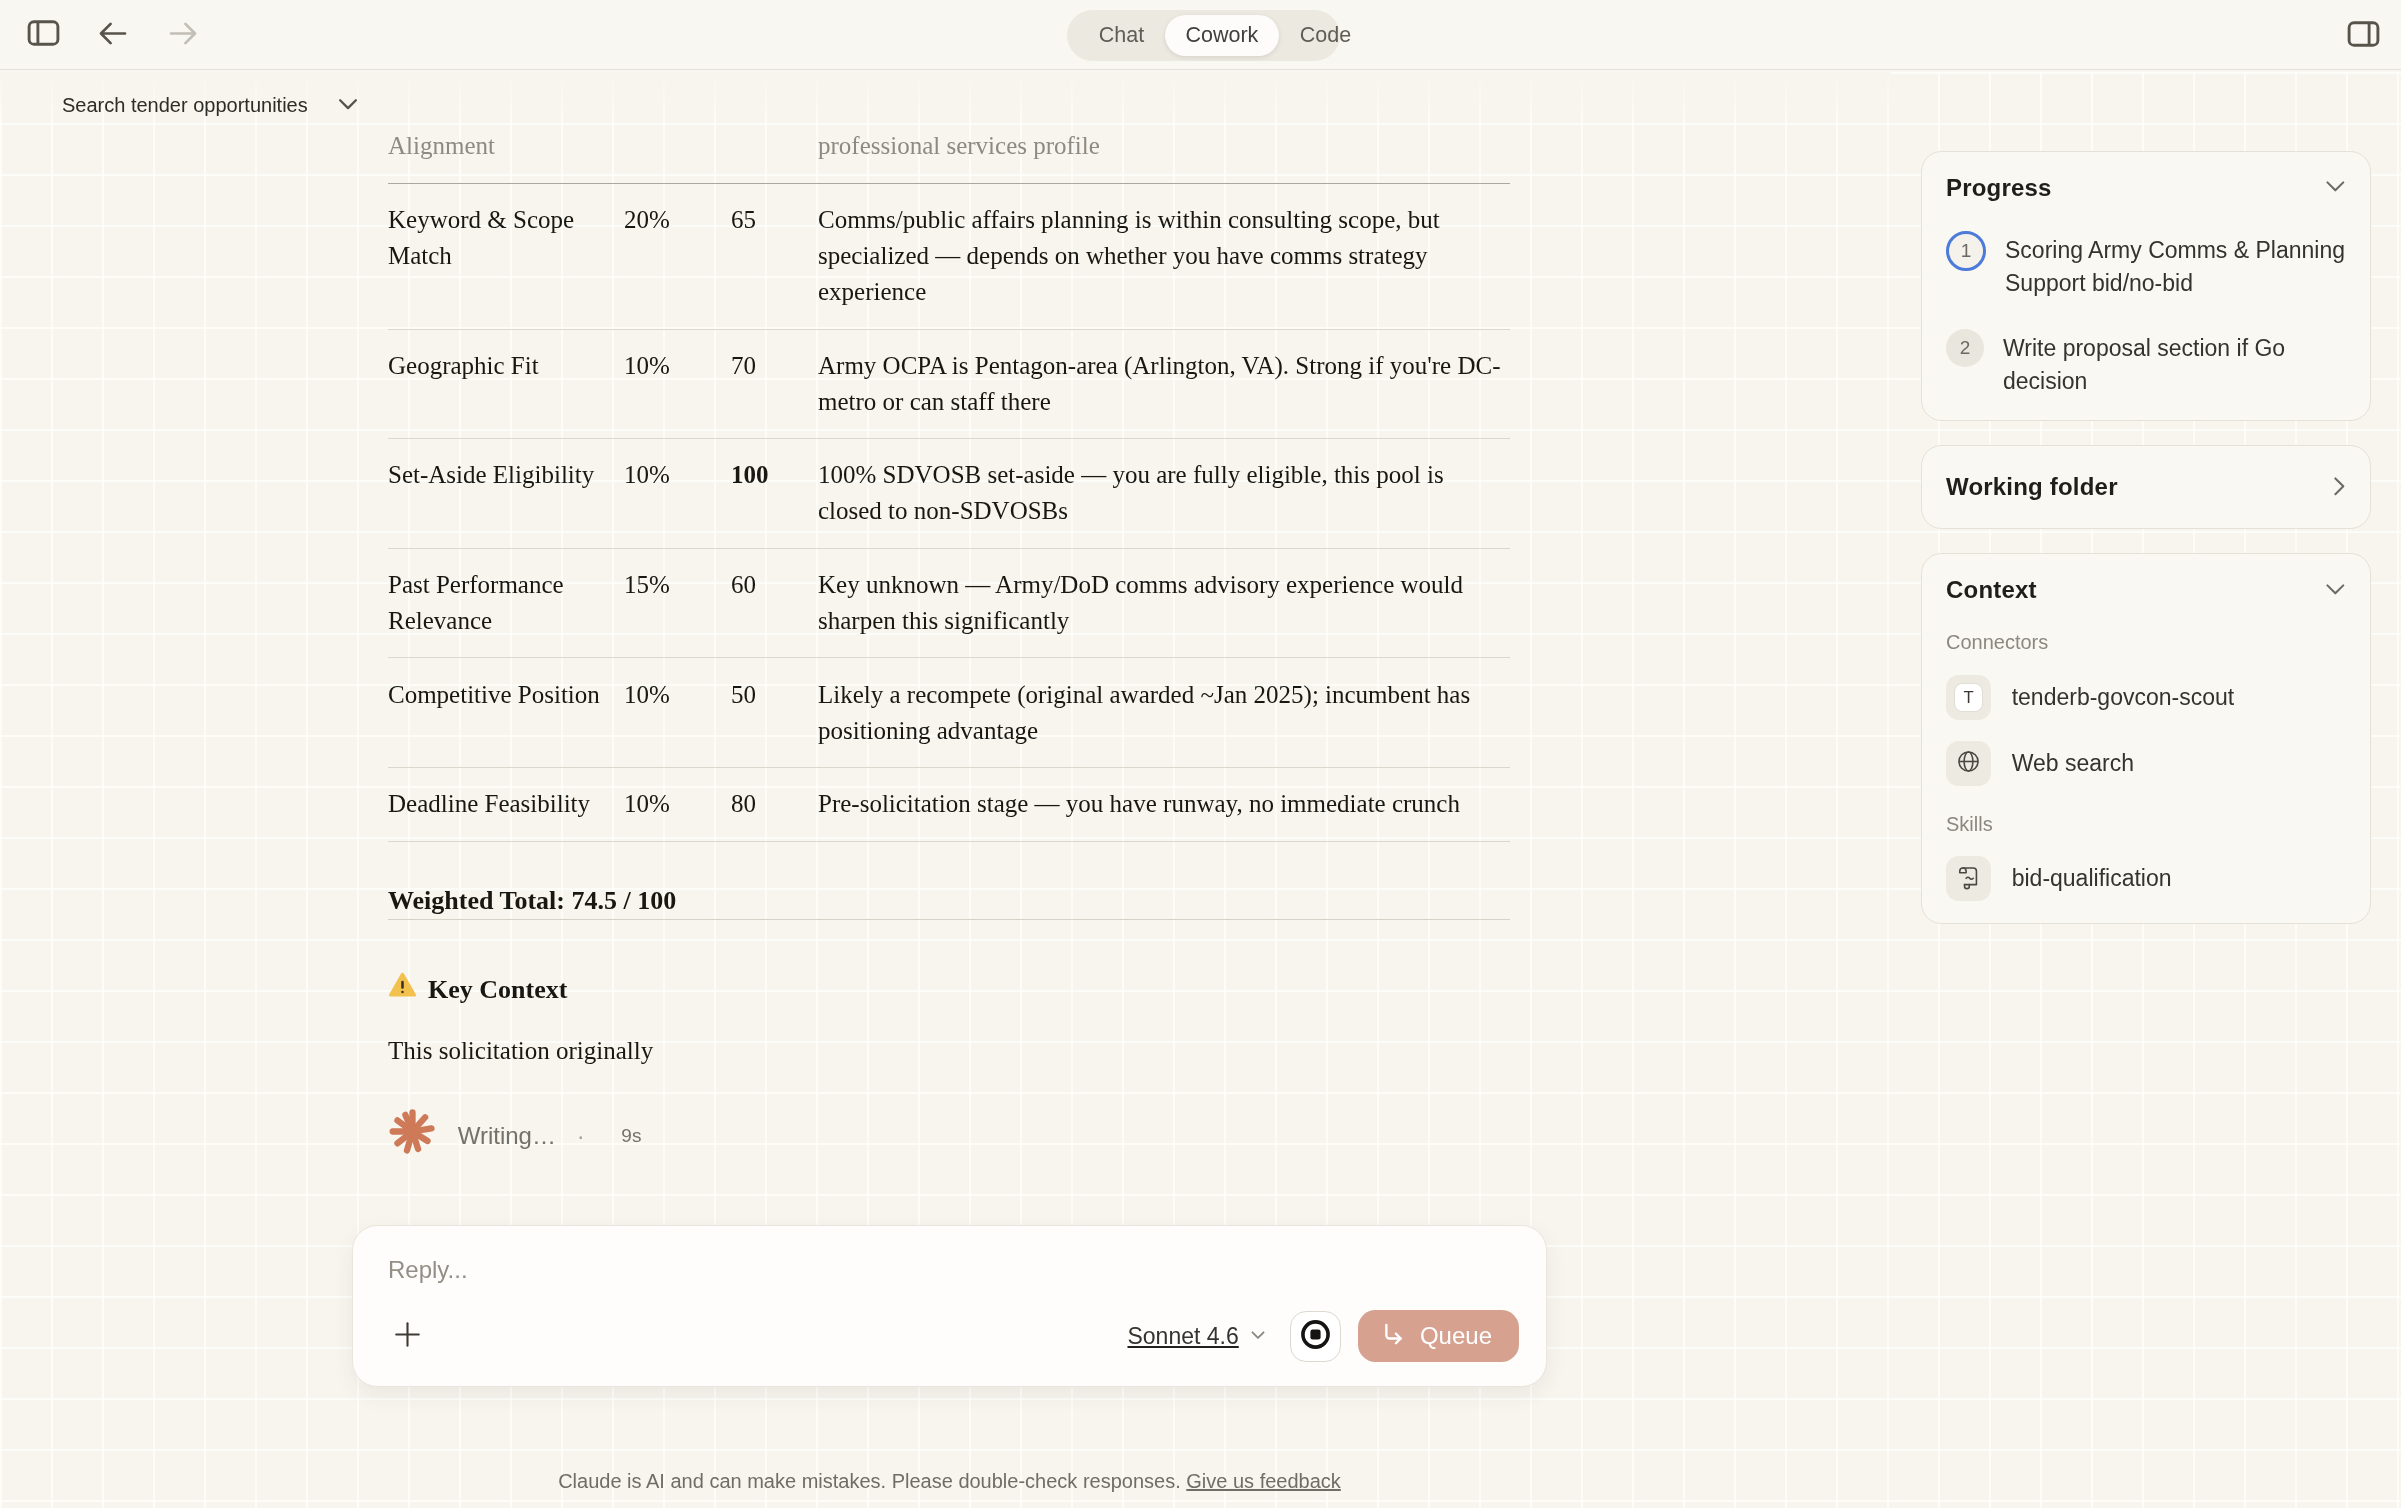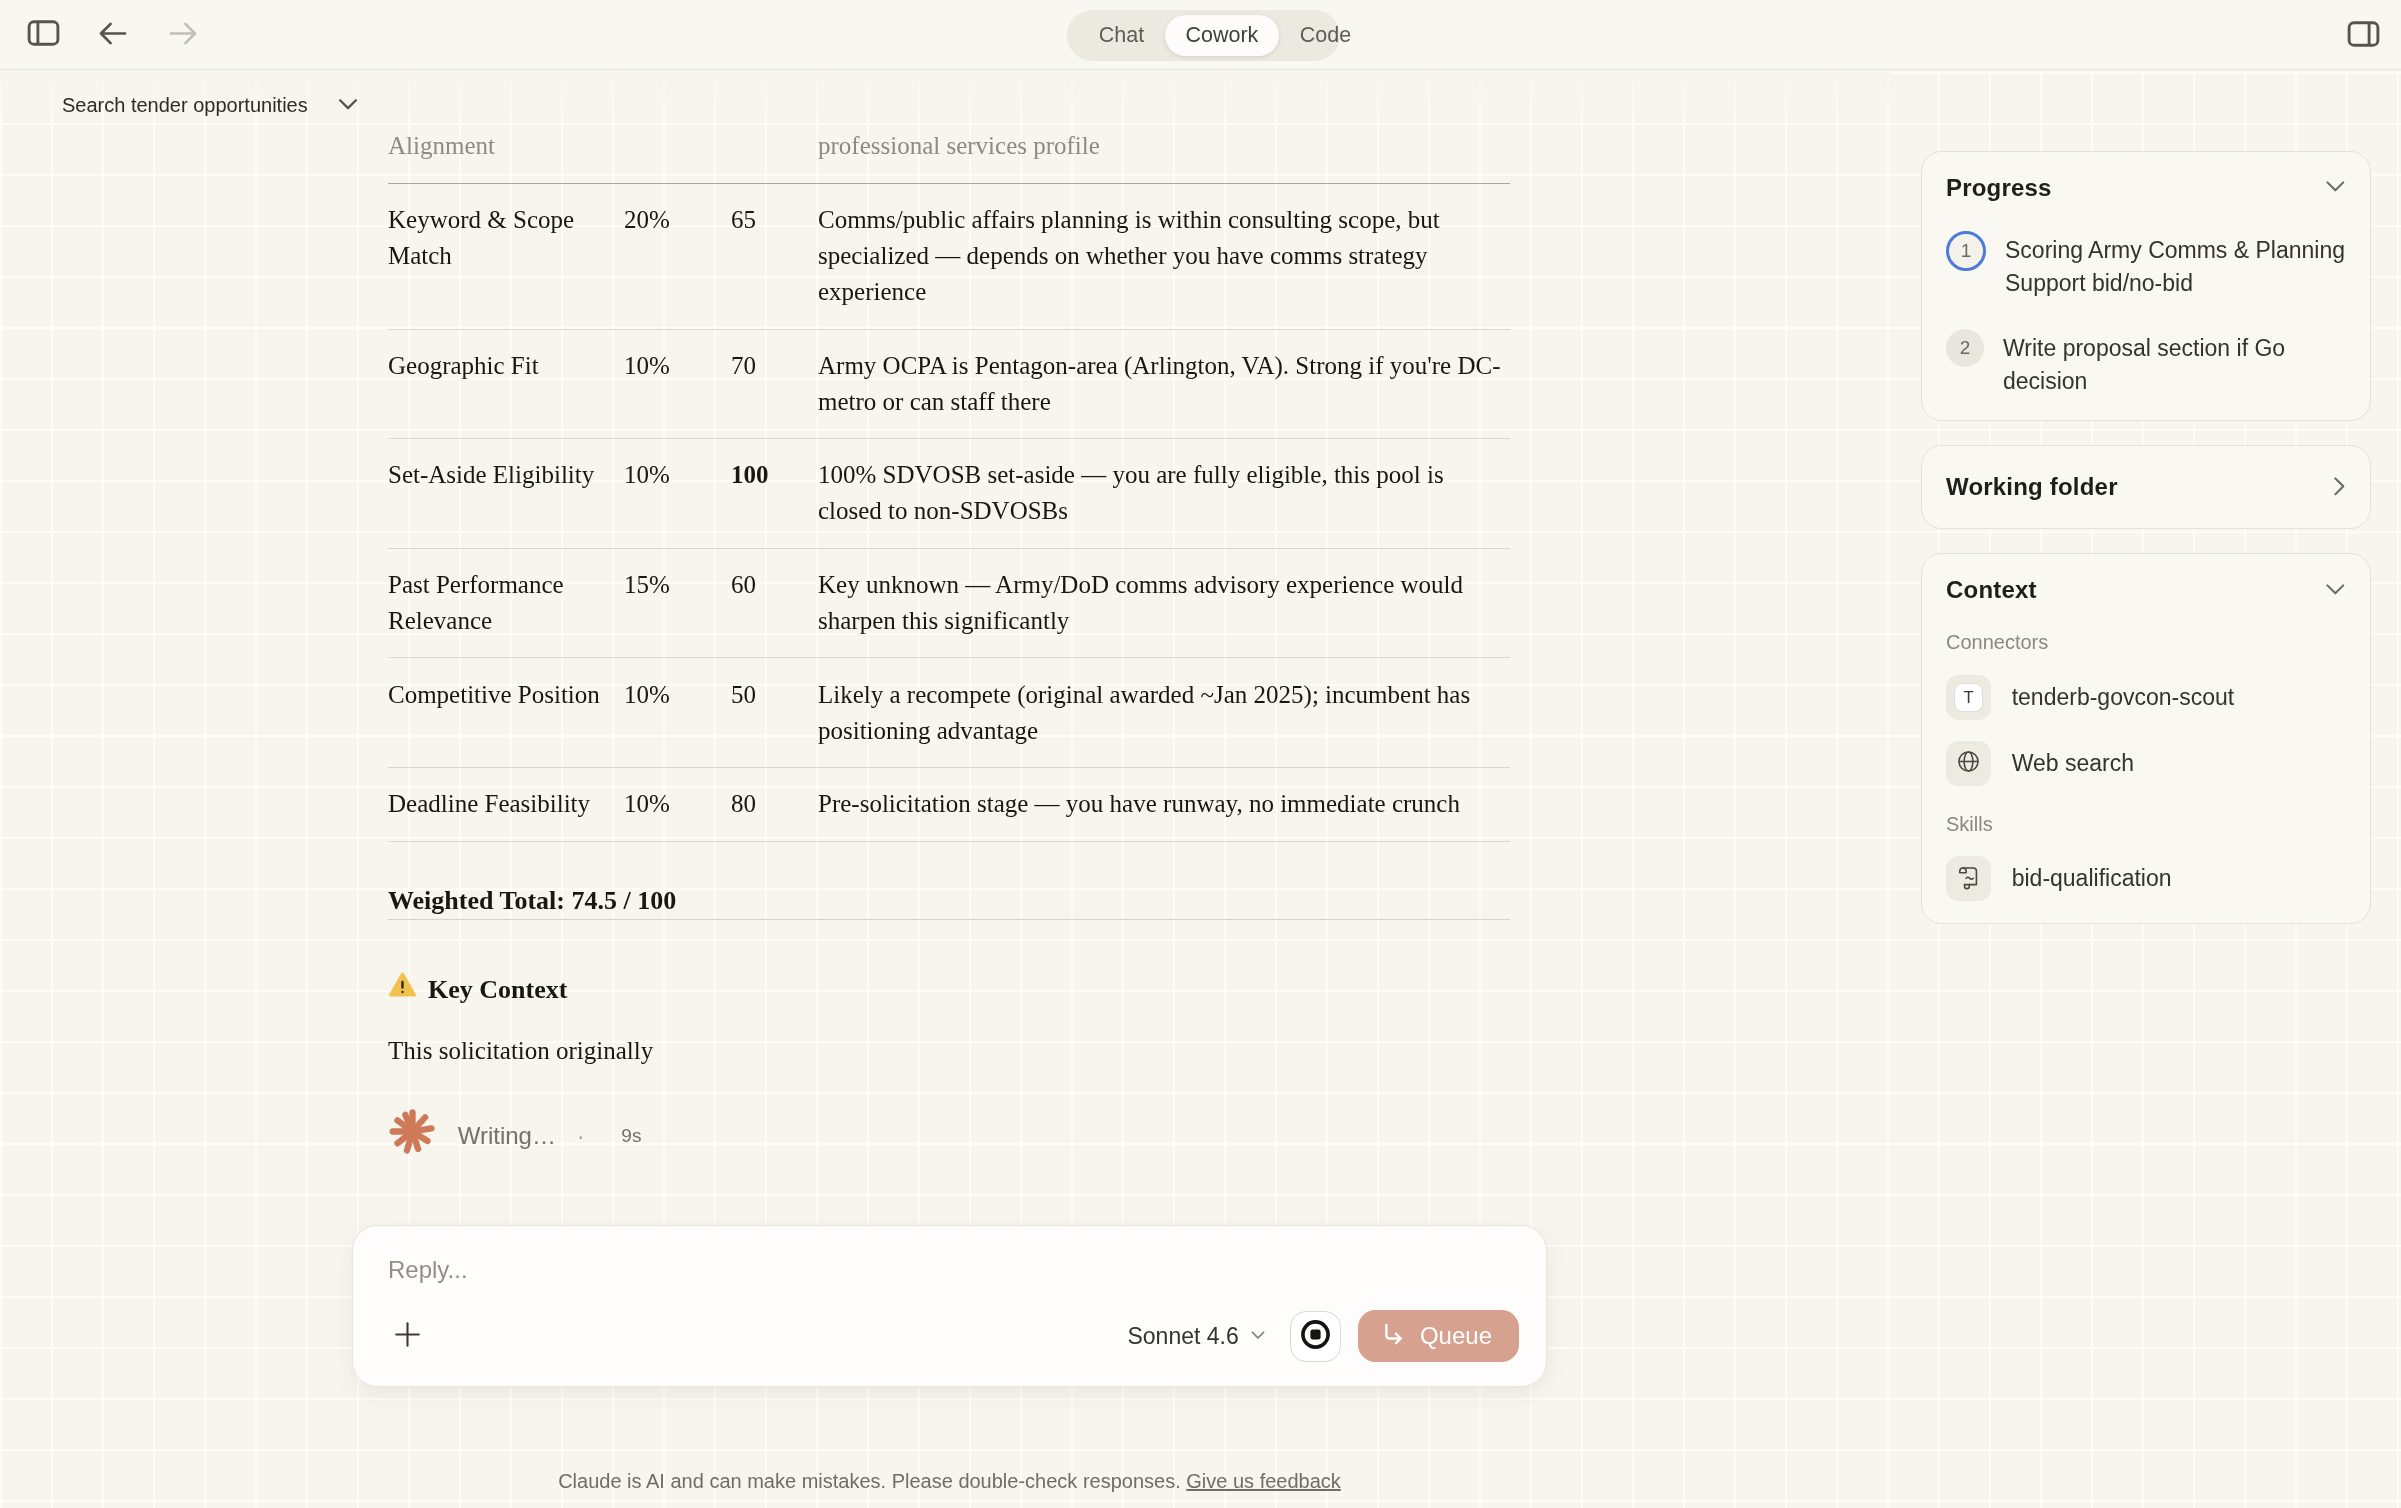--- a/index.html
+++ b/index.html
@@ -109,21 +109,21 @@
     background:#FEFDFB; border:1.6px solid #E8E5DC; border-radius:25.4px;
     box-shadow:0 8px 22px rgba(60,55,40,0.07); z-index:7;
   }
   .reply-input {
     position:absolute; left:35px; top:30px; width:795px;
     font-family:"Liberation Sans", sans-serif;
     font-size:24px; color:#201F1B; background:transparent; border:none; outline:none;
   }
   .reply-input::placeholder { color:#928F86; }
   .composer-row { position:absolute; left:35px; right:27px; bottom:24px; display:flex; align-items:center; }
-  .model-select { margin-left:auto; display:flex; align-items:center; gap:11px; cursor:pointer; }
+  .model-select { margin-left:auto; display:flex; align-items:center; gap:11px; cursor:pointer;text-decoration:underline; }
   .model-name { font-size:23px; color:#34332E; }
   .stop-btn {
     margin-left:24px; width:51px; height:51px; border-radius:16px;
     background:#FFFFFF; border:1.6px solid #DCD9D0;
     display:flex; align-items:center; justify-content:center; cursor:pointer;
   }
   .queue-btn {
     margin-left:17.5px; height:52px; padding:0 27px 0 22px; border-radius:17.5px;
     background:#D7A190; border:none; display:flex; align-items:center; gap:12.7px; cursor:pointer;
   }

